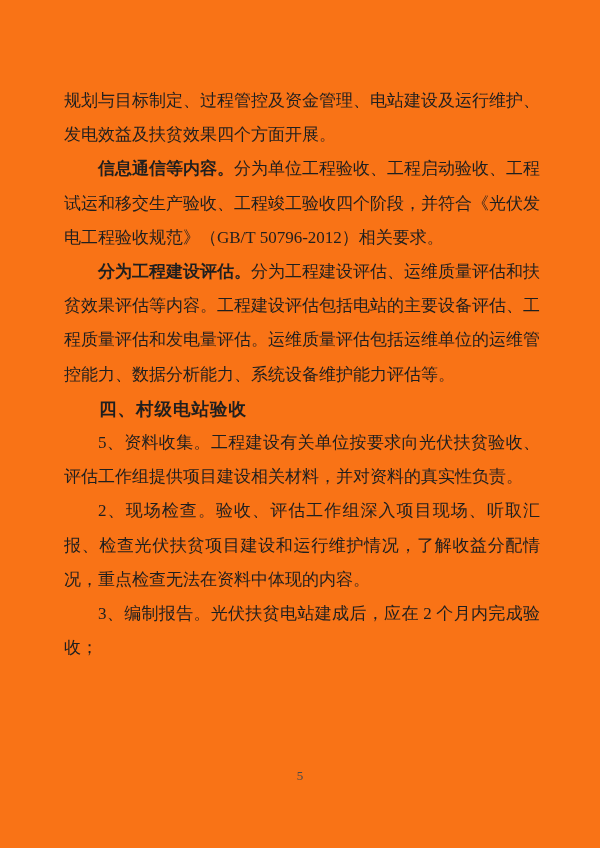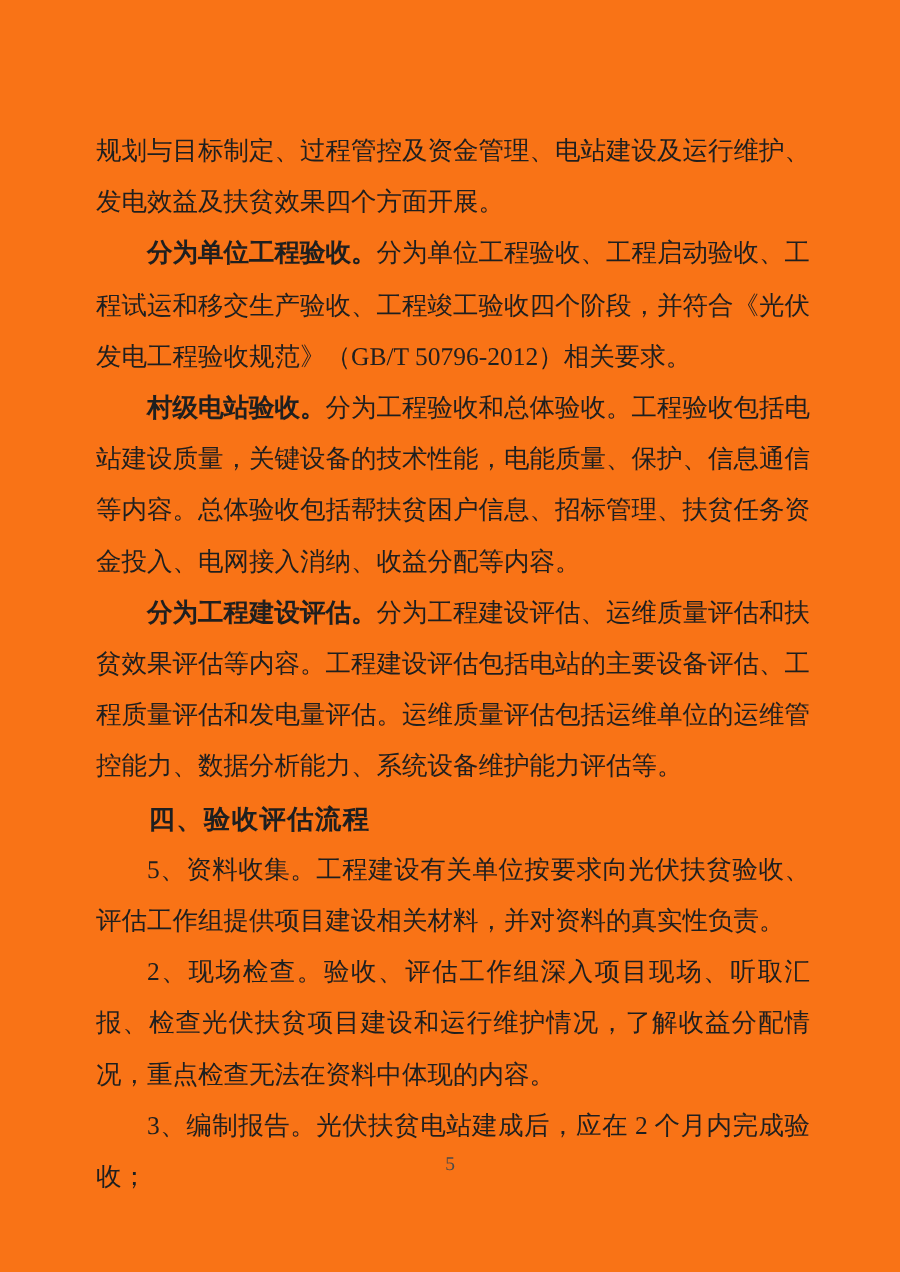--- a/index.html
+++ b/index.html
@@ -53,27 +53,26 @@
   }
 </style>
 </head>
 <body>
 
 <div class="page">
   <div class="content">
 
     <p class="para"><span>规划与目标制定、过程管控及资金管理、电站建设及运行维护、发电效益及扶贫效果四个方面开展。</span></p>
 
-    <p class="para indent"><span class="lead">分为单位工程验收。</span><span>分为单位工程验收、工程启动验收、工程试运和移交生产验收、工程竣工验收四个阶段，并符合《光伏发电工程验收规范》（GB/T 50796-2012）相关要求。</span></p>
+    <p class="para indent"><span class="lead">信息通信等内容。</span><span>分为单位工程验收、工程启动验收、工程试运和移交生产验收、工程竣工验收四个阶段，并符合《光伏发电工程验收规范》（GB/T 50796-2012）相关要求。</span></p>
 
-    <p class="para indent"><span class="lead">村级电站验收。</span><span>分为工程验收和总体验收。工程验收包括电站建设质量，关键设备的技术性能，电能质量、保护、信息通信等内容。总体验收包括帮扶贫困户信息、招标管理、扶贫任务资金投入、电网接入消纳、收益分配等内容。</span></p>
 
     <p class="para indent"><span class="lead">分为工程建设评估。</span><span>分为工程建设评估、运维质量评估和扶贫效果评估等内容。工程建设评估包括电站的主要设备评估、工程质量评估和发电量评估。运维质量评估包括运维单位的运维管控能力、数据分析能力、系统设备维护能力评估等。</span></p>
 
-    <h2 class="heading">四、验收评估流程</h2>
+    <h2 class="heading">四、村级电站验收</h2>
 
     <p class="para indent"><span>5、资料收集。工程建设有关单位按要求向光伏扶贫验收、评估工作组提供项目建设相关材料，并对资料的真实性负责。</span></p>
 
     <p class="para indent"><span>2、现场检查。验收、评估工作组深入项目现场、听取汇报、检查光伏扶贫项目建设和运行维护情况，了解收益分配情况，重点检查无法在资料中体现的内容。</span></p>
 
     <p class="para indent"><span>3、编制报告。光伏扶贫电站建成后，应在 2 个月内完成验收；</span></p>
 
   </div>
 
   <div class="page-number">5</div>

